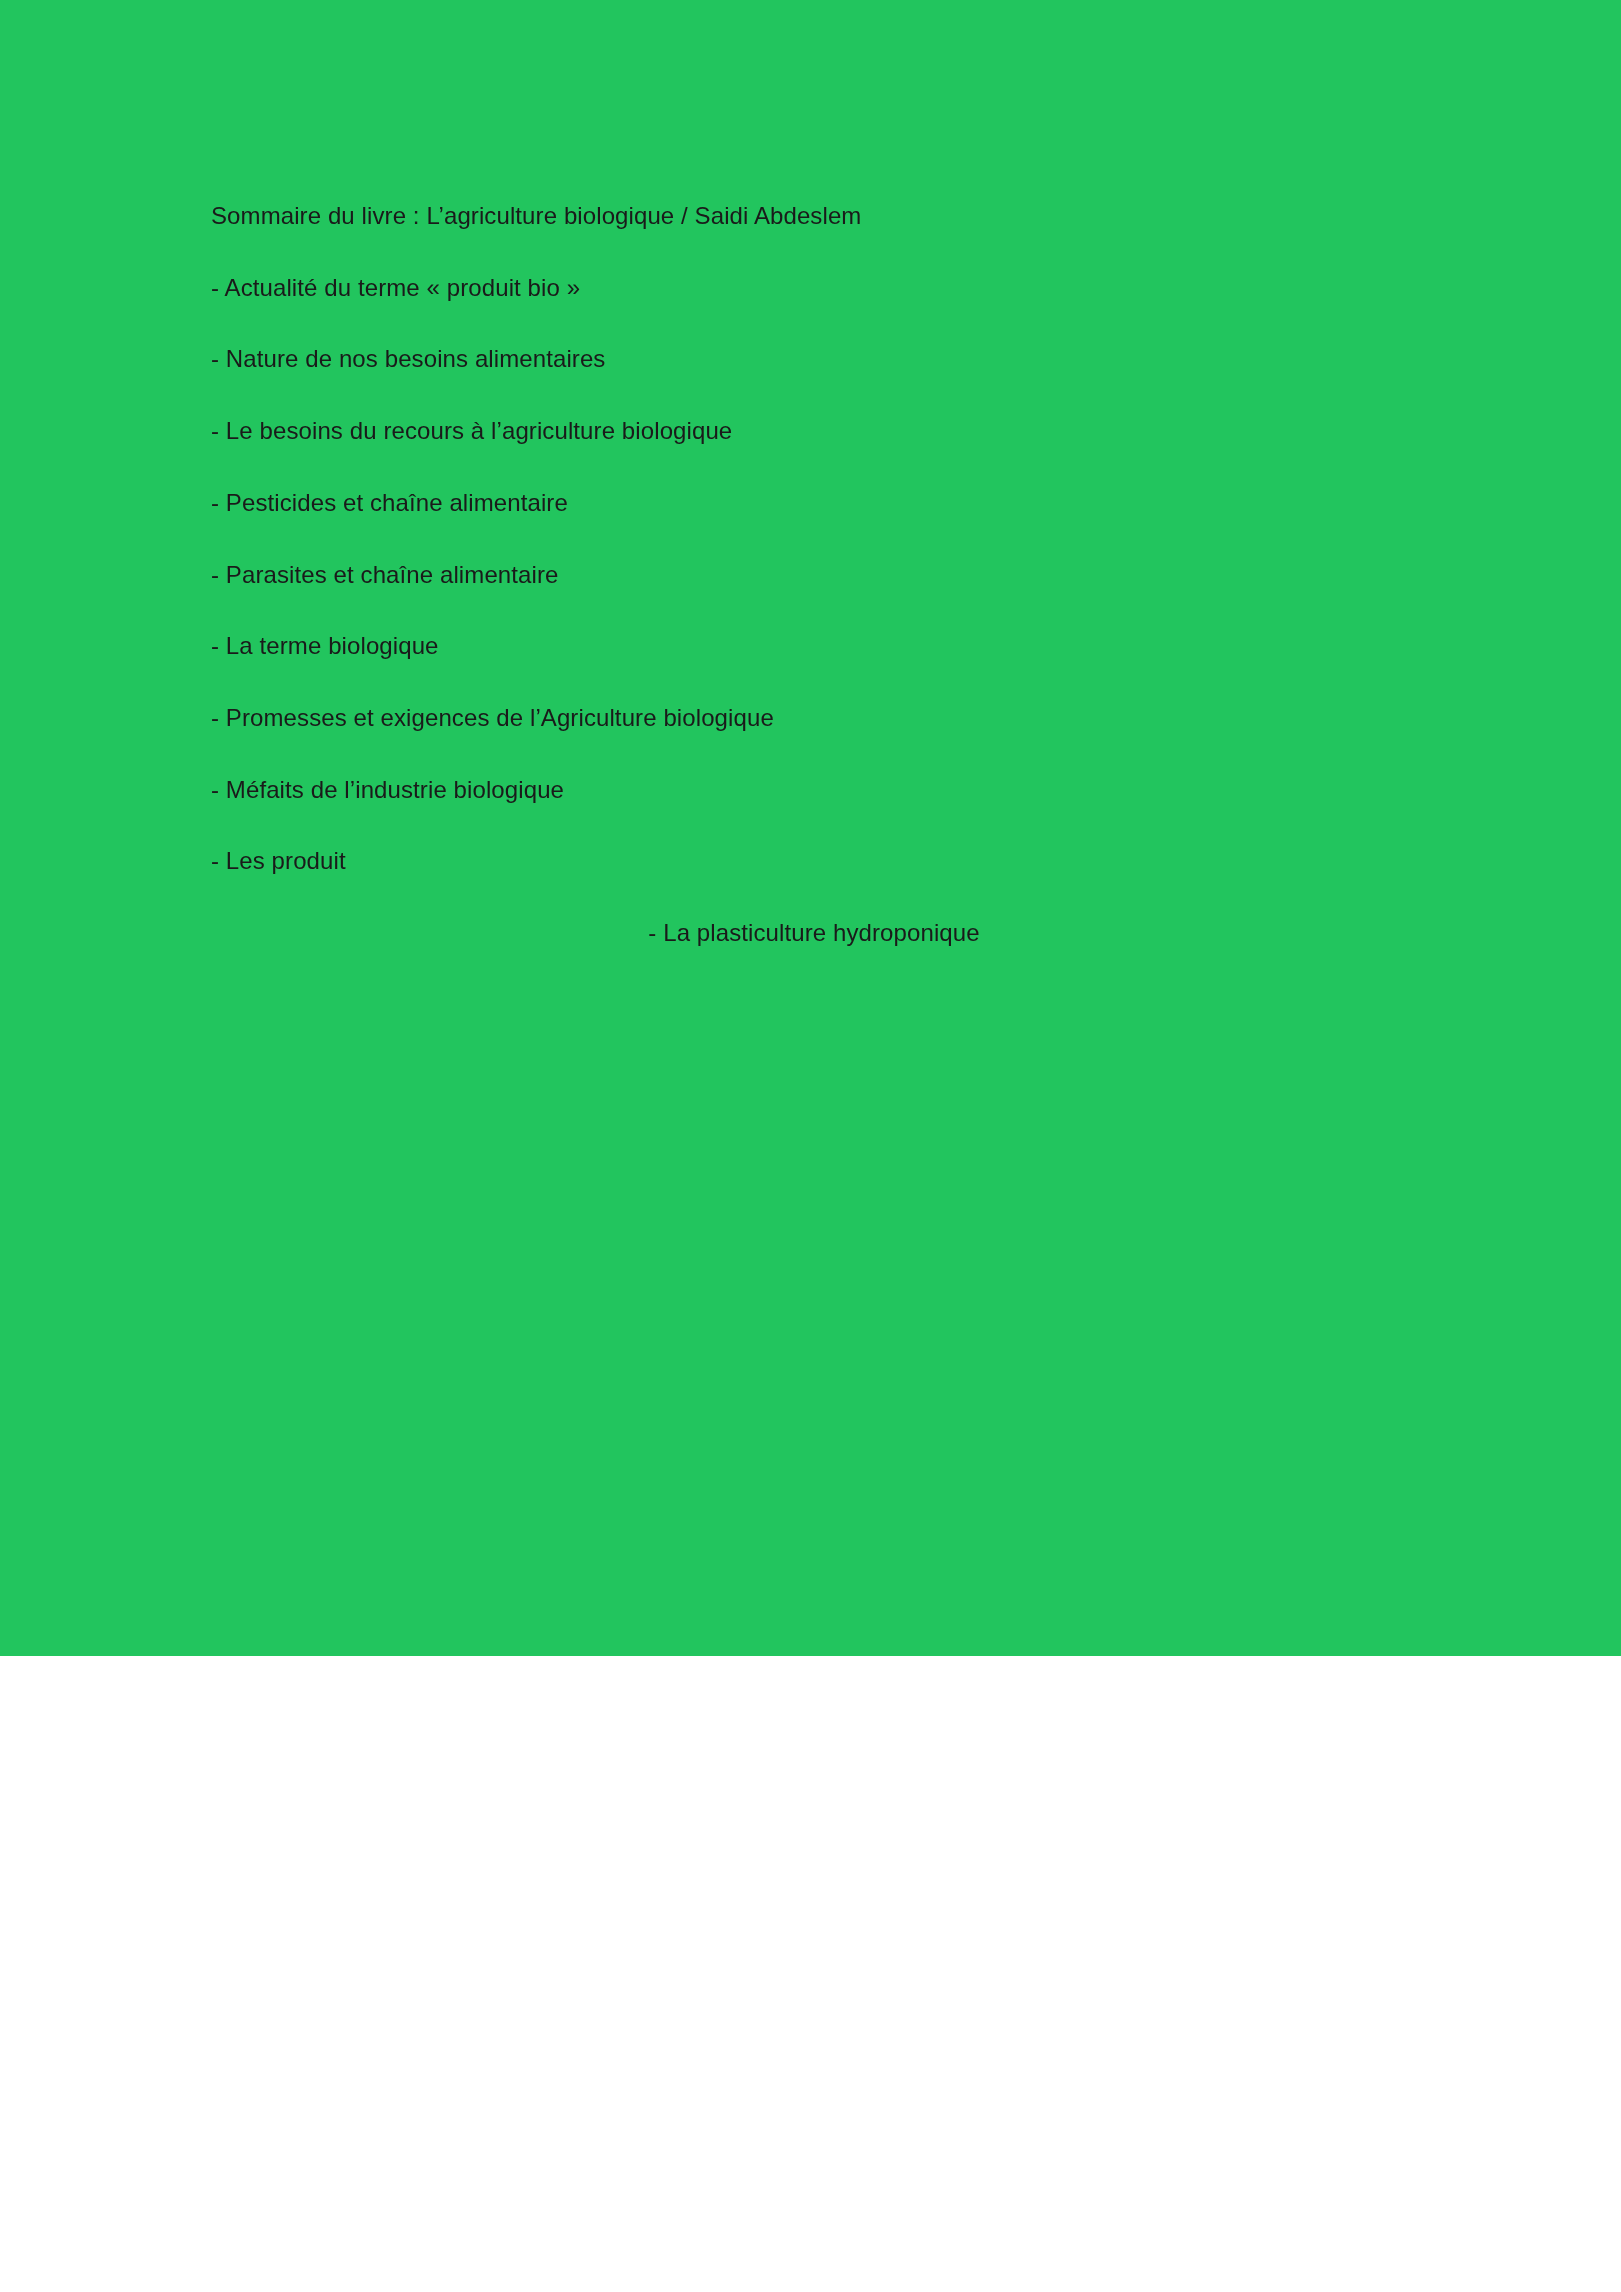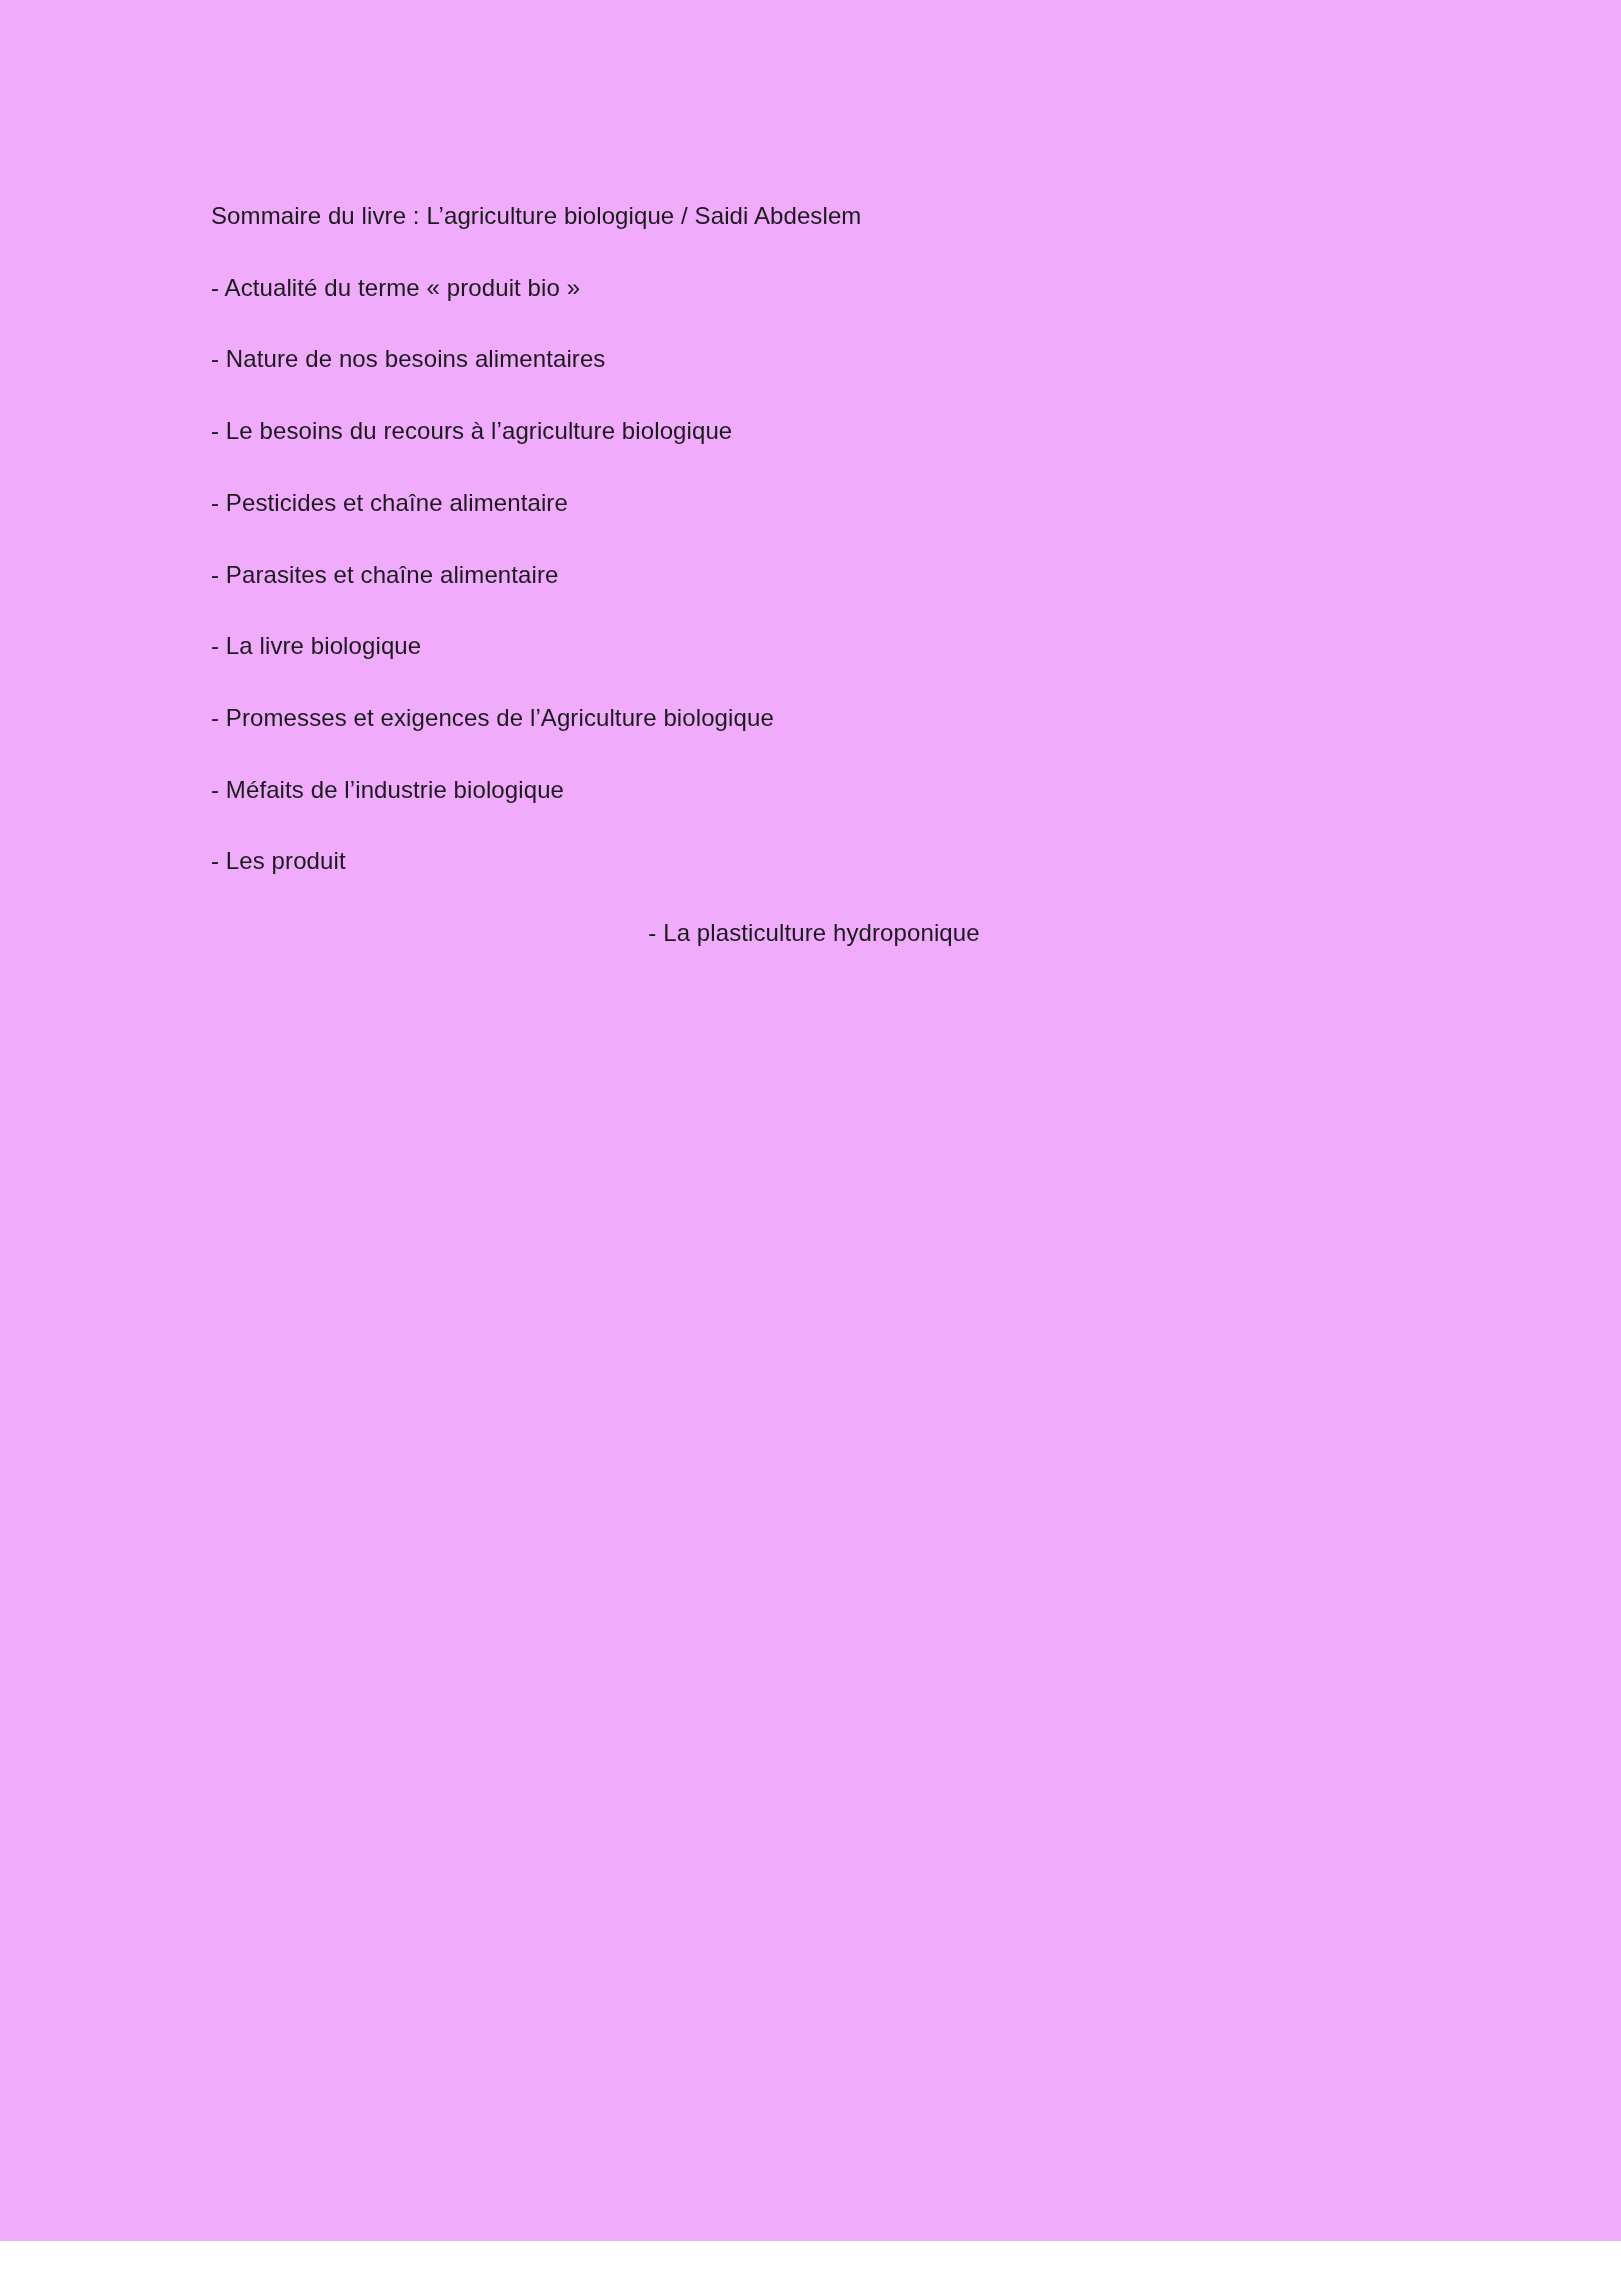--- a/index.html
+++ b/index.html
@@ -4,22 +4,22 @@
 <title>Sommaire</title>
 <style>
   html, body {
     margin: 0;
     padding: 0;
     background: #ffffff;
   }
   .page {
     position: relative;
     width: 1621px;
-    height: 2241px;
-    background: #f0abfc;
+    height: 1656px;
+    background: #22c55e;
     font-family: "Liberation Sans", sans-serif;
     color: #000000;
     overflow: hidden;
   }
   .doc-body {
     position: absolute;
     left: 211px;
     top: 201px;
     width: 1206px;
   }
@@ -43,20 +43,20 @@
 <body>
 
 <div class="page">
   <div class="doc-body">
     <p class="doc-line title">Sommaire du livre : L’agriculture biologique / Saidi Abdeslem</p>
     <p class="doc-line">- Actualité du terme « produit bio »</p>
     <p class="doc-line">- Nature de nos besoins alimentaires</p>
     <p class="doc-line">- Le besoins du recours à l’agriculture biologique</p>
     <p class="doc-line">- Pesticides et chaîne alimentaire</p>
     <p class="doc-line">- Parasites et chaîne alimentaire</p>
-    <p class="doc-line">- La livre biologique</p>
+    <p class="doc-line">- La terme biologique</p>
     <p class="doc-line">- Promesses et exigences de l’Agriculture biologique</p>
     <p class="doc-line">- Méfaits de l’industrie biologique</p>
     <p class="doc-line">- Les produit</p>
     <p class="doc-line">- La plasticulture hydroponique</p>
   </div>
 </div>
 
 
 </body></html>

